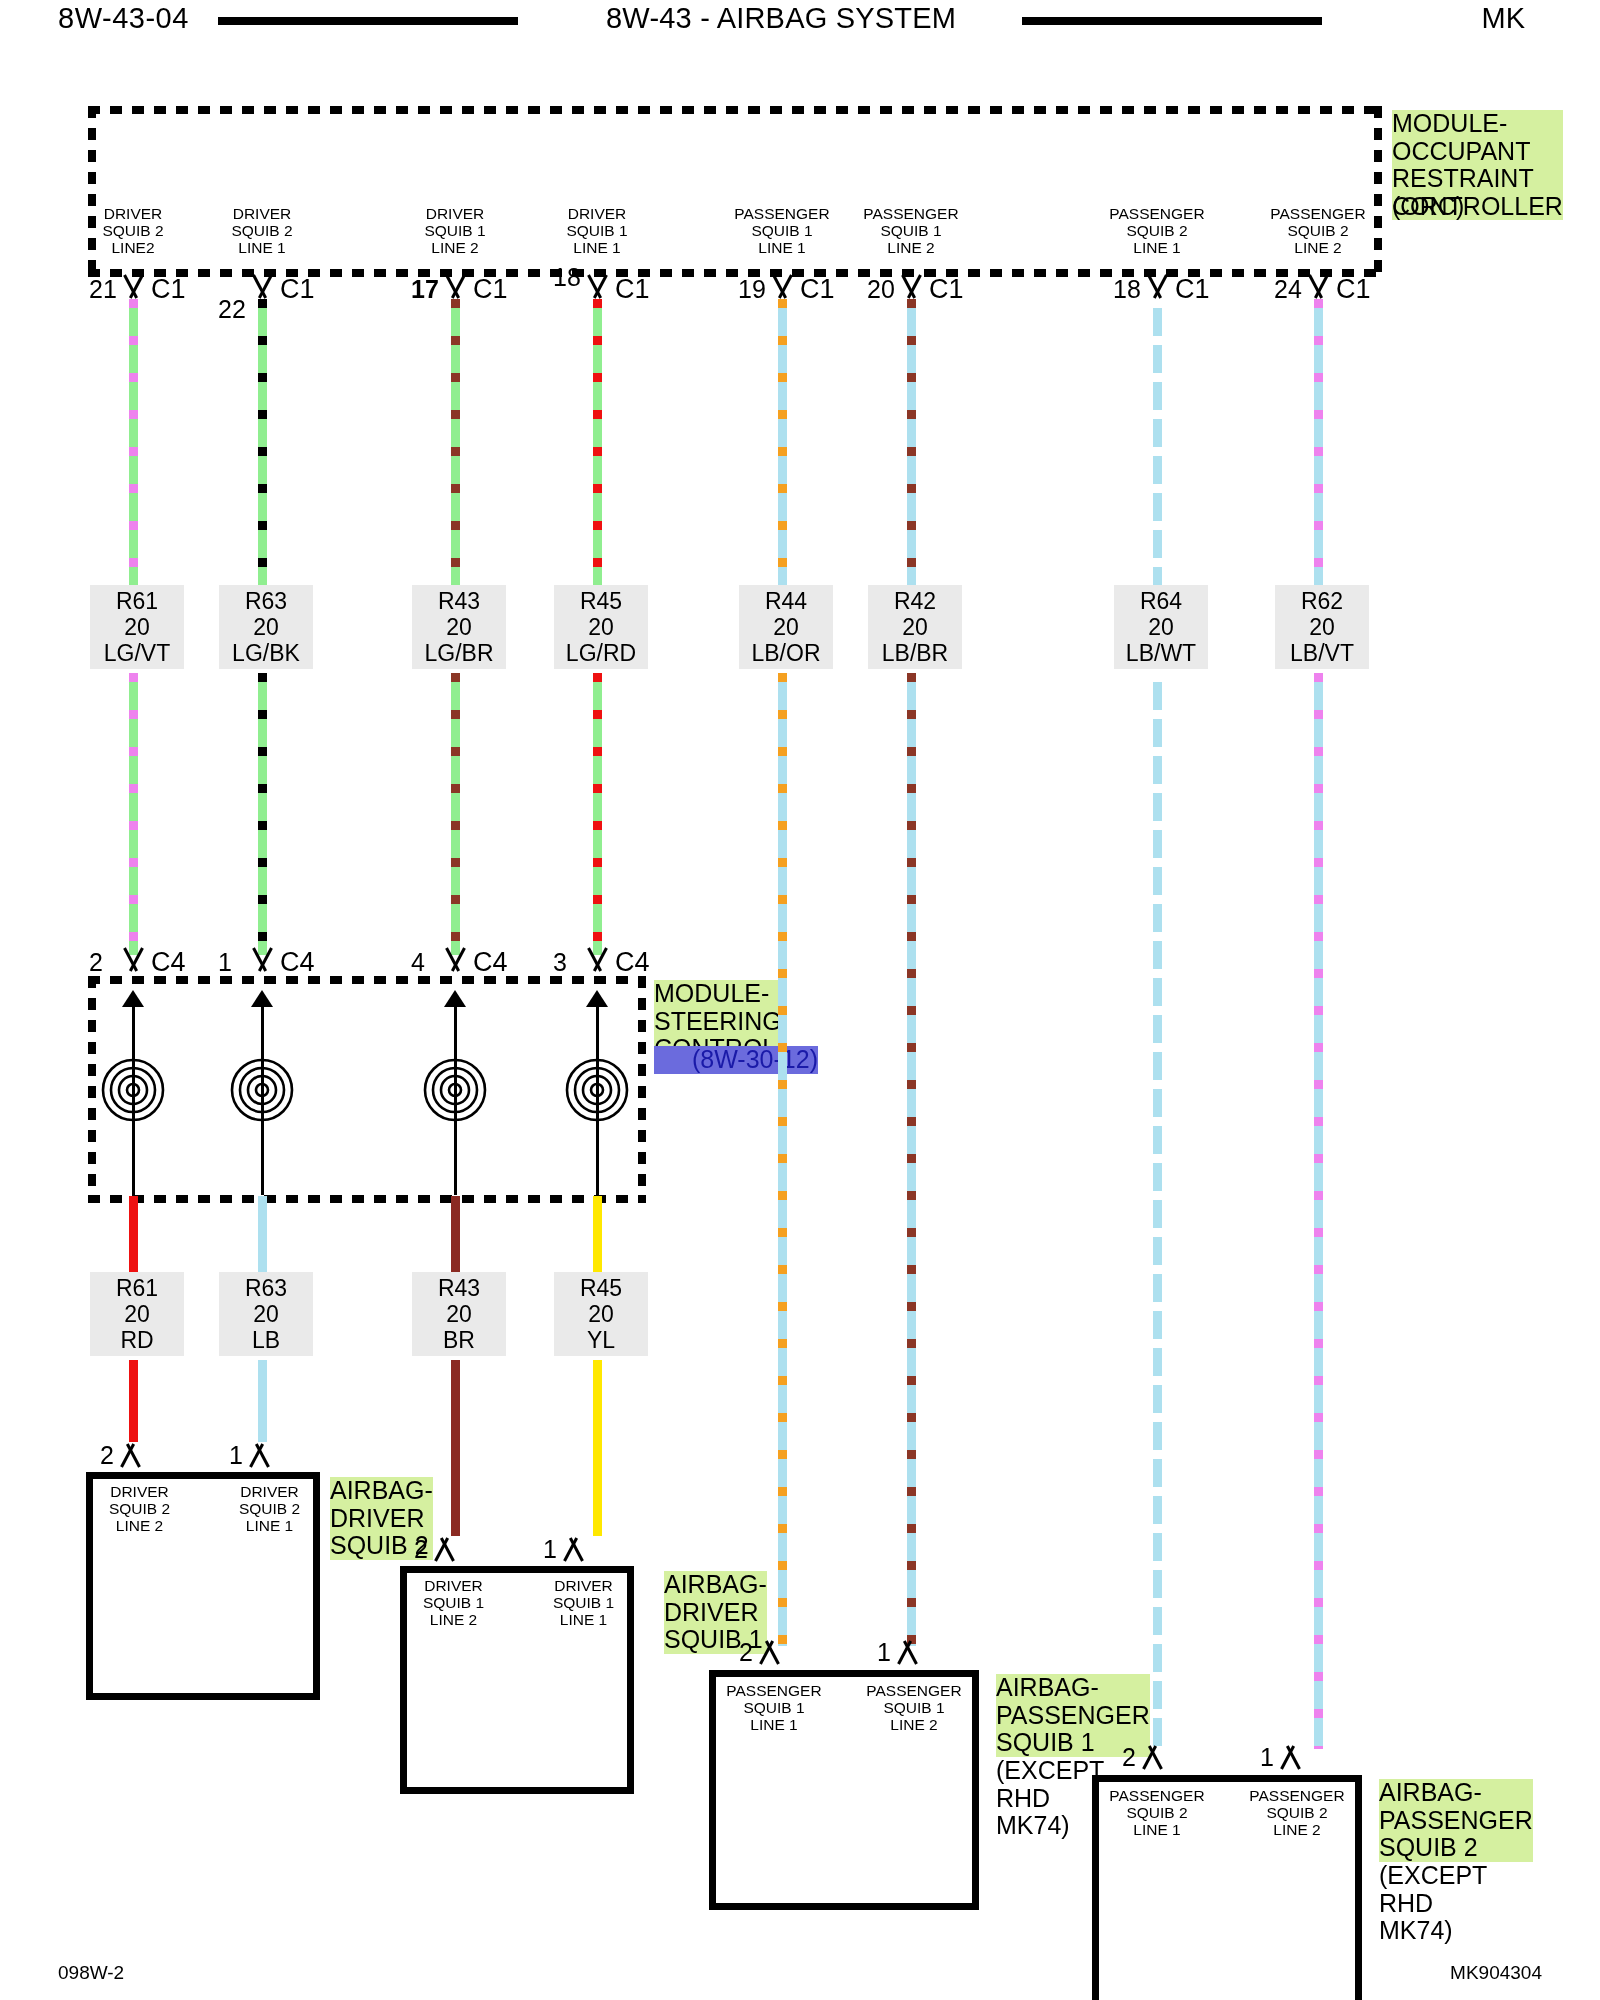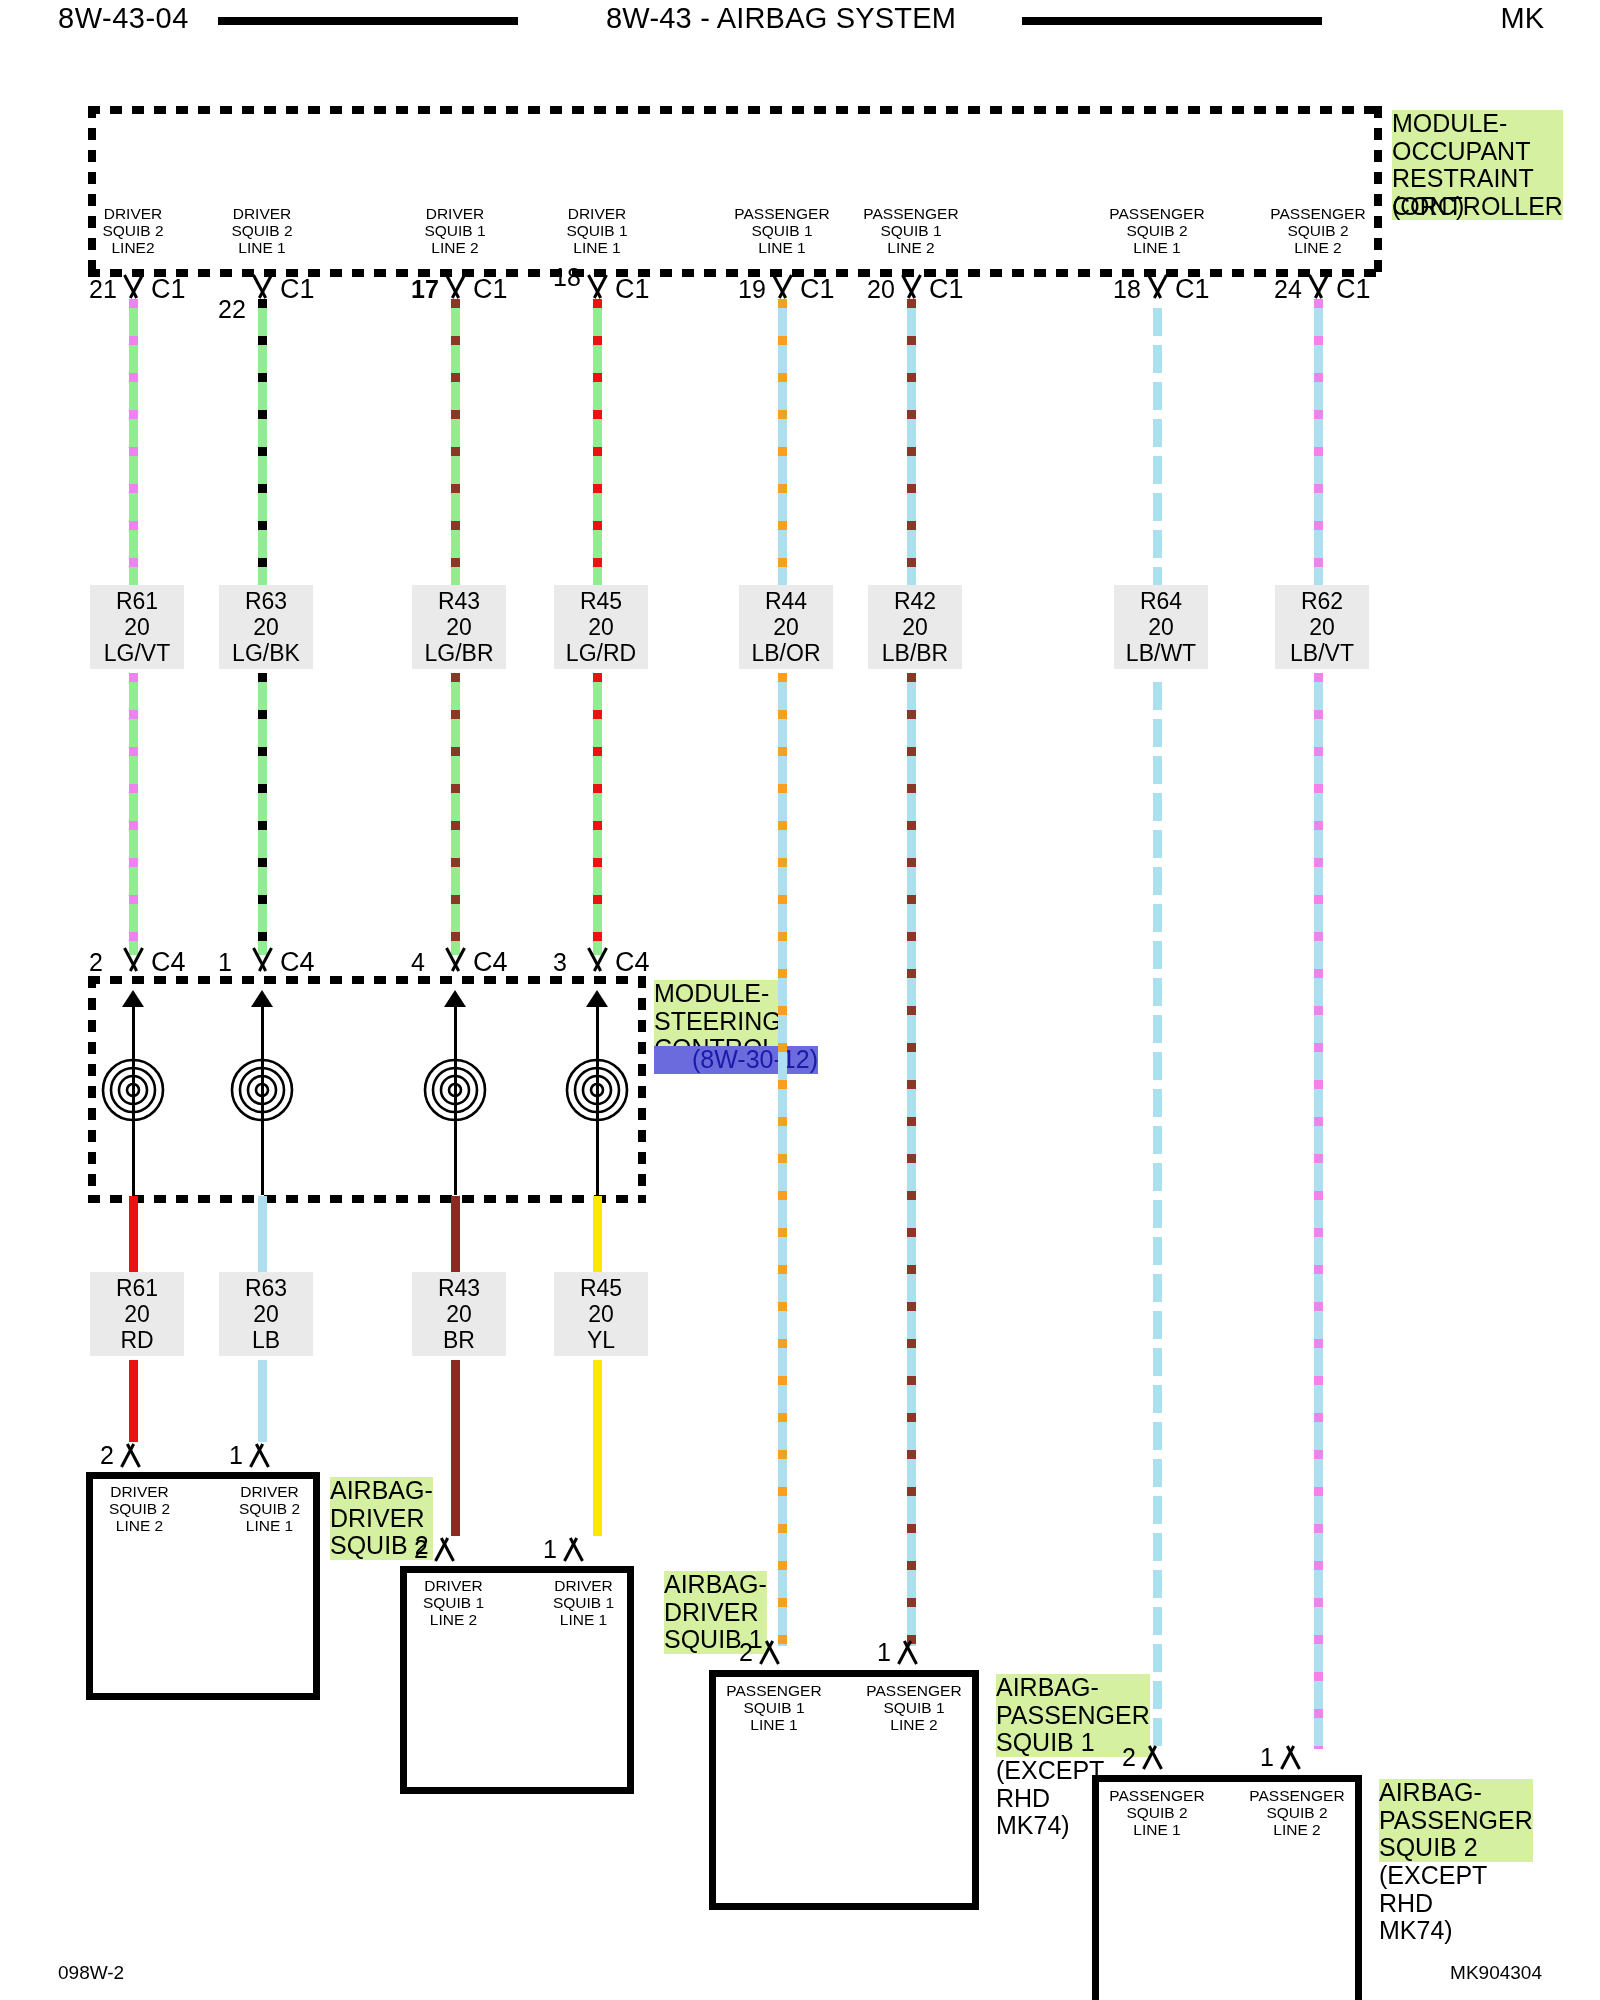--- a/index.html
+++ b/index.html
@@ -5,21 +5,21 @@
   html, body { margin:0; padding:0; background:#ffffff; }
   body { width:1600px; height:2000px; position:relative;
          font-family:"Liberation Sans", sans-serif; color:#000; overflow:hidden; }
 
   
   #header { position:absolute; left:0; top:0; width:1600px; height:46px; }
   #hdr-left  { position:absolute; left:58px;  top:2px; font-size:29px; letter-spacing:.5px; }
   #hdr-rule-left  { position:absolute; left:218px; top:17px; width:300px; height:8px; background:#000; }
   #hdr-title { position:absolute; left:606px; top:2px; font-size:29px; letter-spacing:.2px; }
   #hdr-rule-right { position:absolute; left:1022px; top:17px; width:300px; height:8px; background:#000; }
-  #hdr-right { position:absolute; right:56px; top:2px; font-size:29px; }
+  #hdr-right { position:absolute; right:75px; top:2px; font-size:29px; }
 
   
   #ftr-left  { position:absolute; left:58px;  top:1962px; font-size:19px; }
   #ftr-right { position:absolute; right:58px; top:1962px; font-size:19px; }
   .dash-h { position:absolute; height:8px;
             background-image:linear-gradient(to right,#000 0 12px,transparent 12px 22px);
             background-size:22px 8px; background-repeat:repeat-x; }
   .dash-v { position:absolute; width:8px;
             background-image:linear-gradient(to bottom,#000 0 12px,transparent 12px 22px);
             background-size:8px 22px; background-repeat:repeat-y; }

